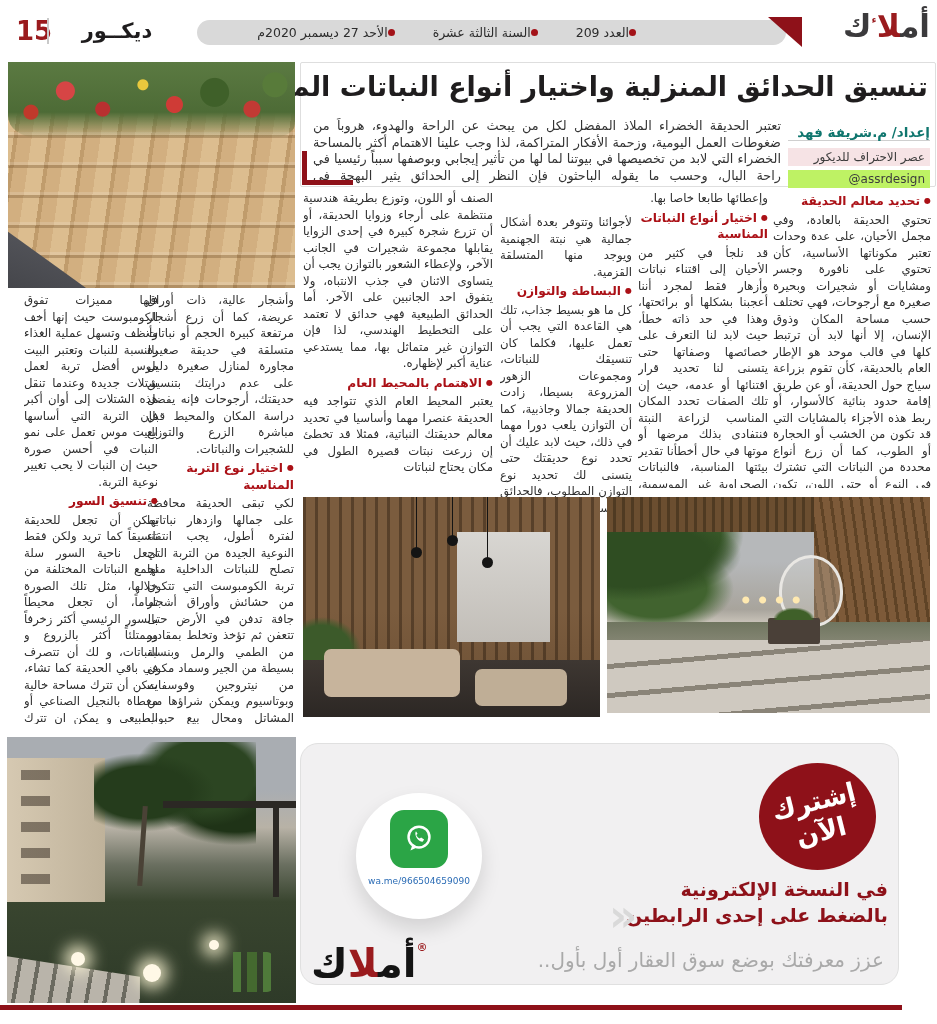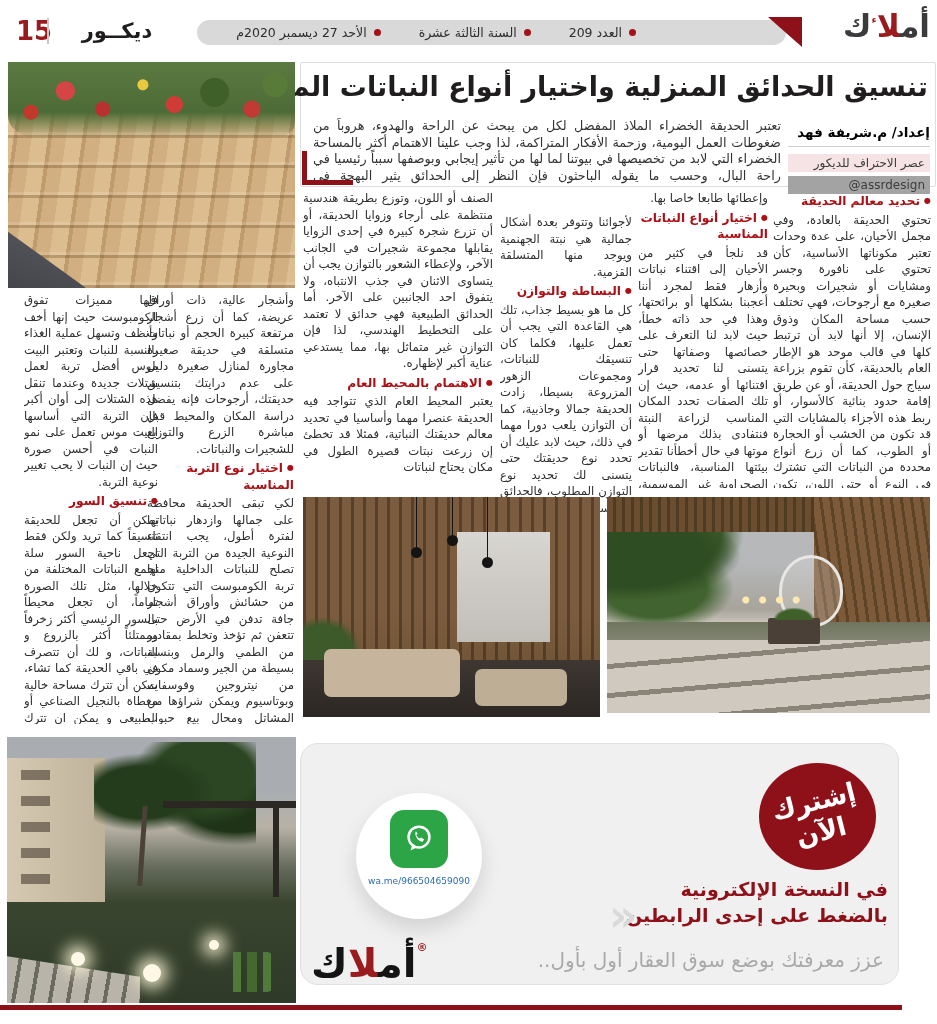--- a/index.html
+++ b/index.html
@@ -6,39 +6,39 @@
   .page{position:relative;width:937px;height:1024px;background:#fff;overflow:hidden;
         font-family:"DejaVu Sans",sans-serif;direction:rtl;}
   .abs{position:absolute;}
 
   
   .pg-num{left:16px;top:16px;font-size:26px;font-weight:bold;color:#9a1b1e;direction:ltr;}
   .pg-div{left:47px;top:18px;width:2px;height:26px;background:#c9c9c9;}
   .section-name{left:62px;top:19px;width:110px;font-size:21px;font-weight:bold;color:#1e1c1d;text-align:center;}
   .pill{left:197px;top:20px;width:589px;height:25px;background:#d9d9d9;border-radius:13px;
         display:flex;align-items:center;justify-content:flex-start;gap:38px;padding:0 150px 0 20px;box-sizing:border-box;}
-  .pill-item{display:flex;align-items:center;gap:7px;font-size:12.5px;color:#2d2d2d;white-space:nowrap;}
+  .pill-item{display:flex;align-items:center;font-size:12.5px;color:#2d2d2d;white-space:nowrap;}
   .dot{width:7px;height:7px;border-radius:50%;background:#a31218;flex:0 0 auto;}
   .flag{left:768px;top:17px;width:34px;height:30px;background:#8e1119;
         clip-path:polygon(0 0,100% 0,100% 100%);}
   .brand{right:7px;top:8px;font-size:31px;font-weight:bold;color:#3b3a3c;letter-spacing:-1px;}
   .brand .red{color:#9a1b1e;}
   .brand .mark{color:#9a1b1e;font-size:10px;vertical-align:14px;}
 
   
   .title-box{left:300px;top:62px;width:634px;height:123px;border:1px solid #dedede;border-radius:2px;}
   .headline{left:310px;top:71px;width:618px;font-size:27px;font-weight:bold;color:#1f1d1e;
             white-space:nowrap;text-align:right;}
   .intro{left:313px;top:118px;width:468px;height:66px;font-size:12.8px;line-height:16.6px;
          color:#333;text-align:justify;overflow:hidden;}
   .red-bracket{left:302px;top:151px;width:46px;height:29px;border-left:5px solid #8e1119;border-bottom:5px solid #8e1119;}
   .byline{left:788px;top:124px;width:142px;text-align:right;}
-  .byline .who{color:#000000;font-weight:bold;font-size:13.5px;padding-bottom:6px;border-bottom:1px solid #cfcfcf;}
+  .byline .who{color:#0f766e;font-weight:bold;font-size:13.5px;border-bottom:1px solid #cfcfcf;}
   .byline .org{margin-top:7px;background:#f6e3e5;color:#3c3c3c;font-size:12px;padding:2px 5px;display:block;}
-  .byline .handle{margin-top:4px;background:#a3a3a3;color:#3c3c3c;font-size:12px;padding:2px 5px;display:block;direction:ltr;text-align:right;}
+  .byline .handle{margin-top:4px;background:#bef264;color:#3c3c3c;font-size:12px;padding:2px 5px;display:block;direction:ltr;text-align:right;}
 
   
   .col{font-size:11.7px;line-height:16.5px;color:#2e2e2e;text-align:justify;overflow:hidden;}
   .col p{margin:0;}
   .col .hd{color:#ab1016;font-weight:bold;font-size:12.2px;margin:3px 0 2px;text-align:right;}
   .blt{font-size:8px;vertical-align:2px;margin-left:4px;color:#ab1016;}
   .c1{left:773px;top:190px;width:158px;height:298px;}
   .c2{left:638px;top:190px;width:130px;height:298px;}
   .c3{left:500px;top:190px;width:132px;height:298px;margin-top:24px;}
   .c4{left:303px;top:190px;width:190px;height:298px;}

